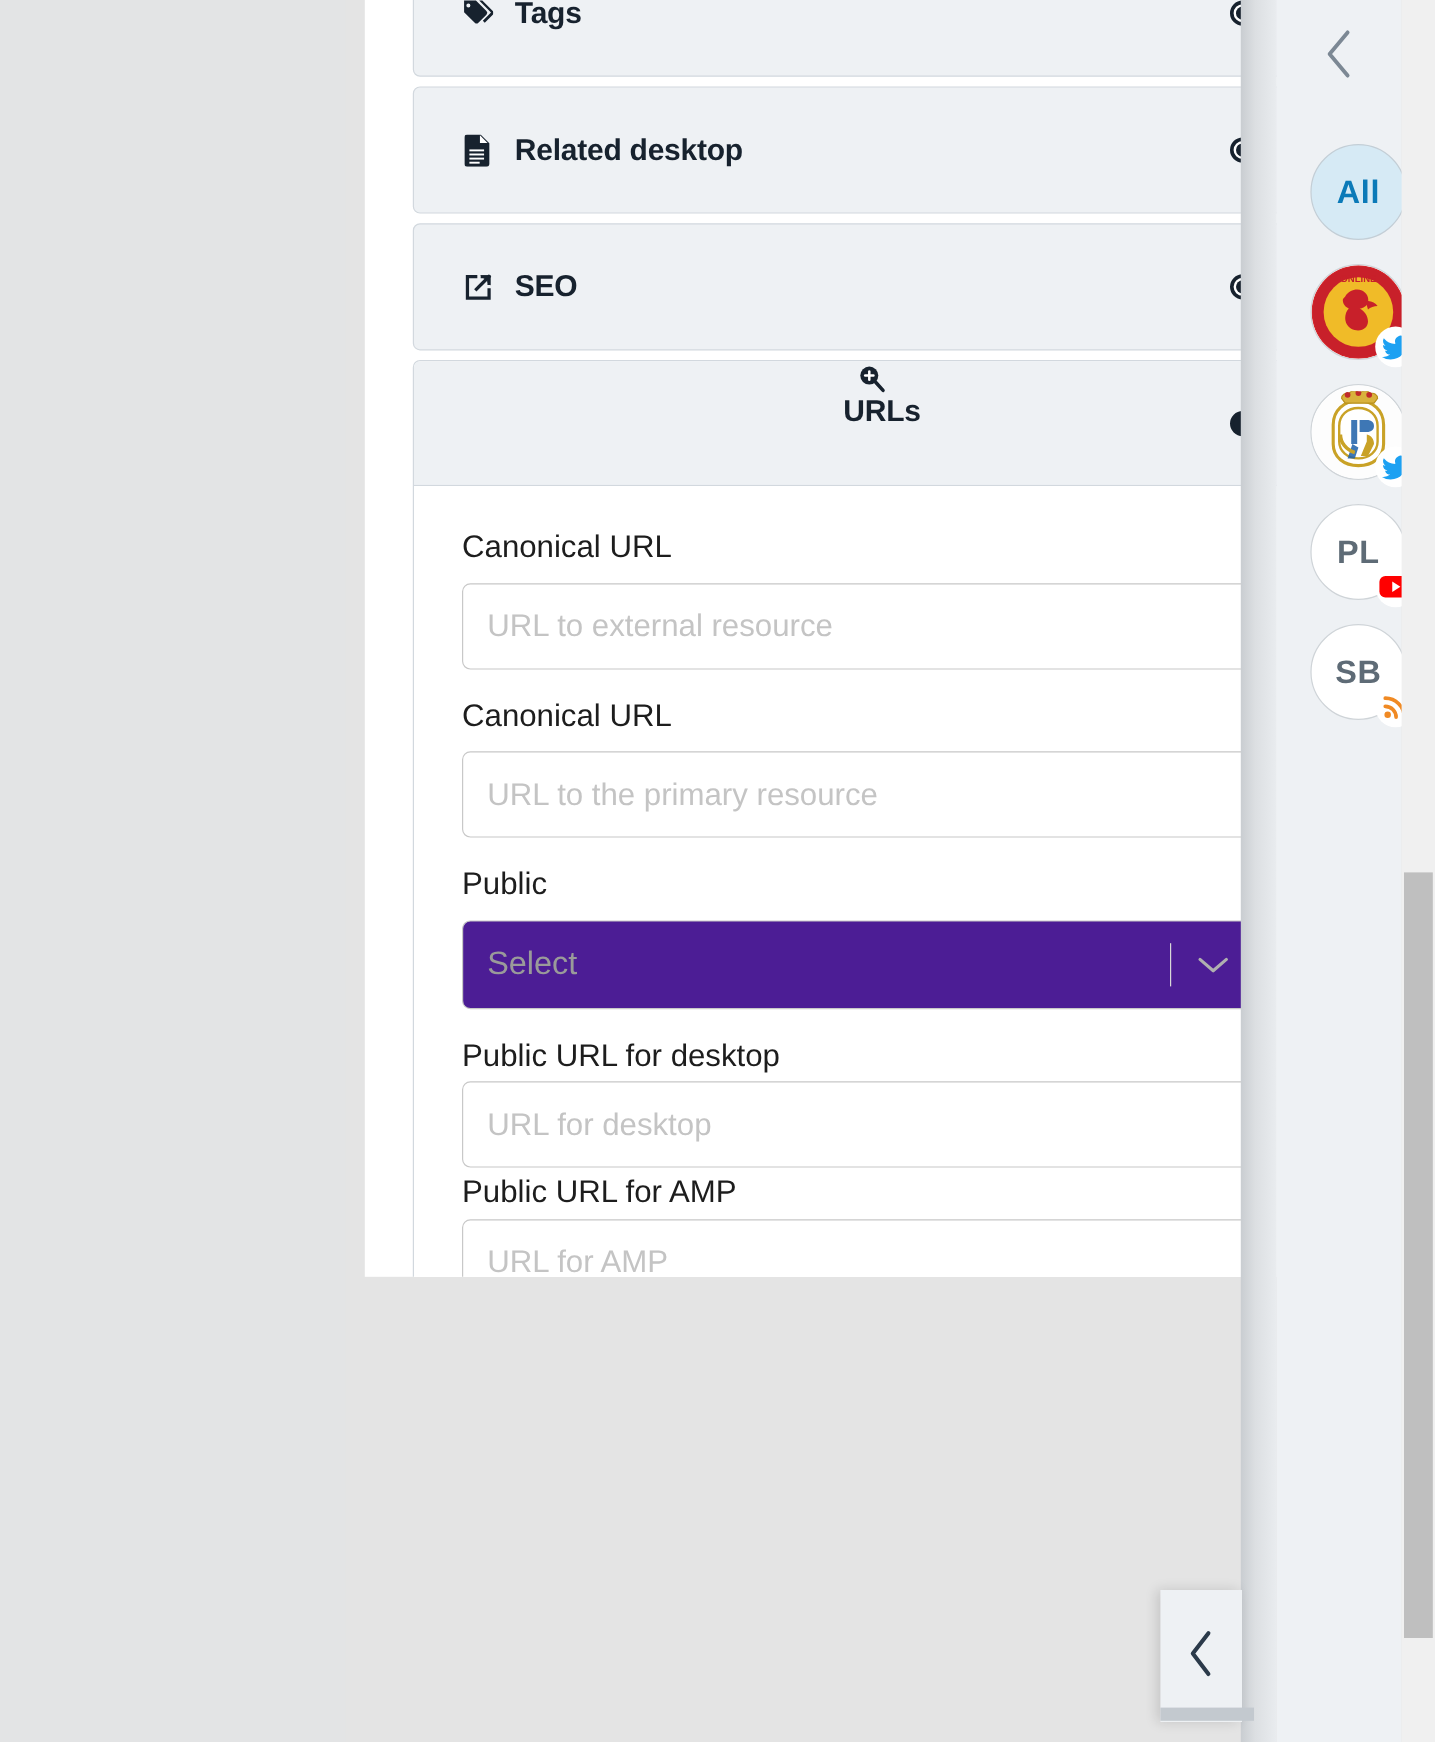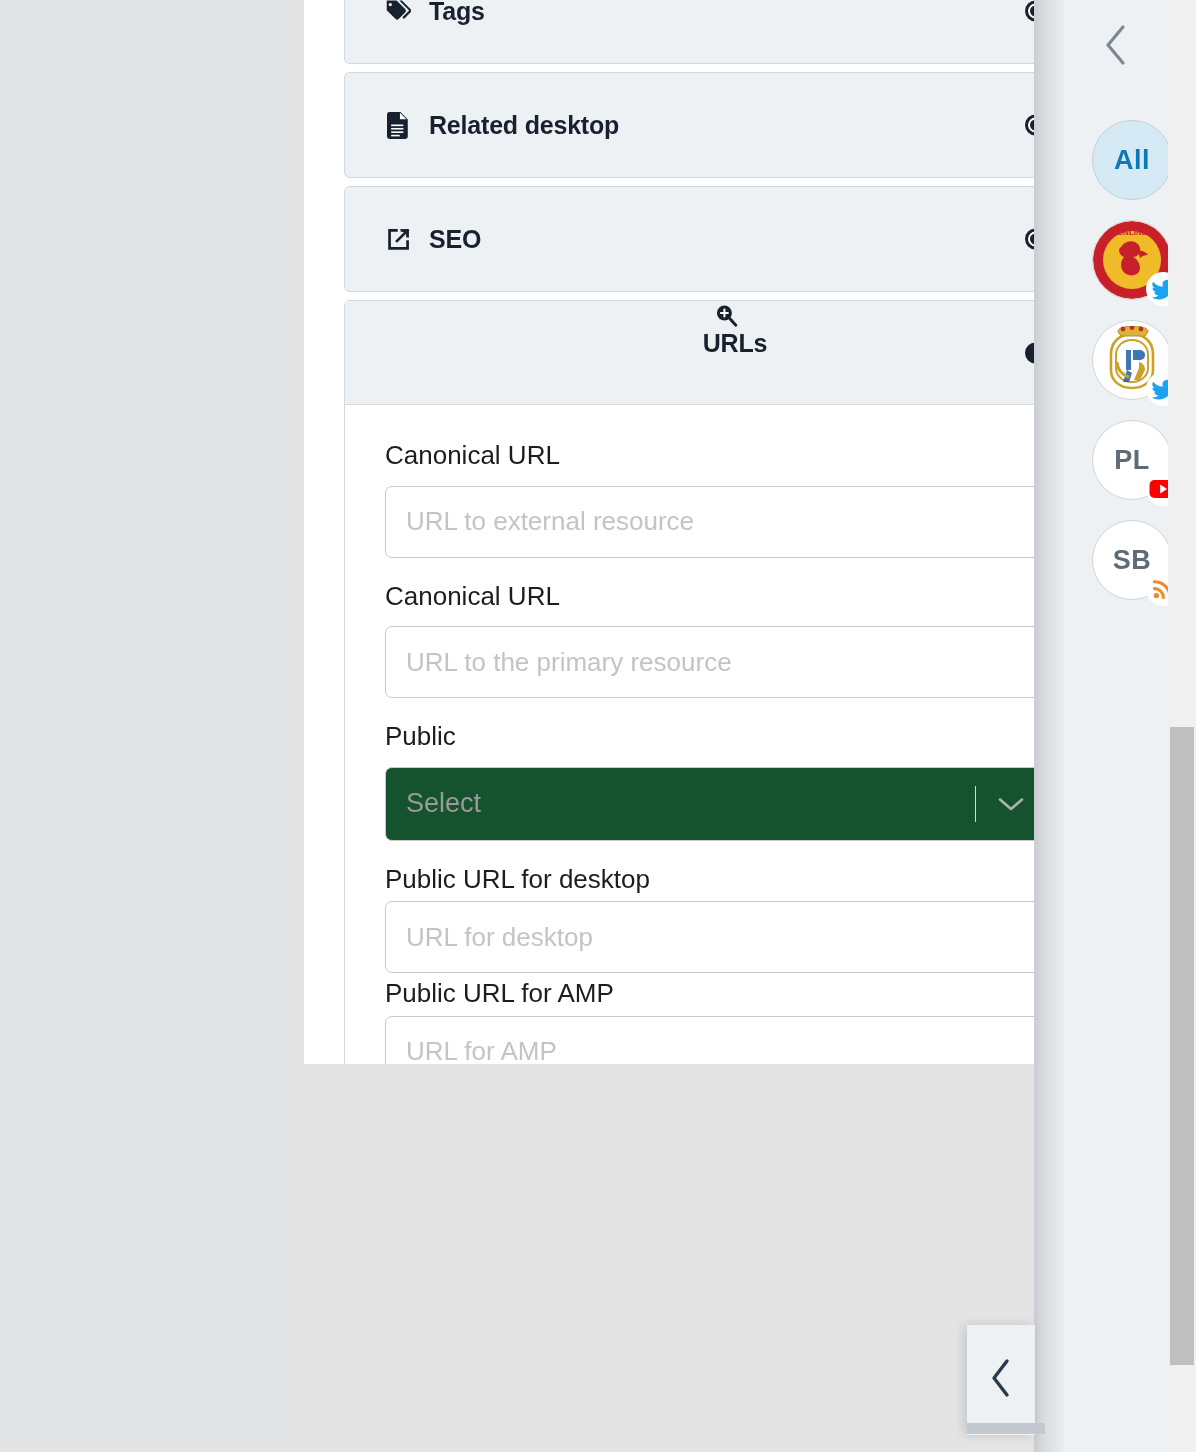--- a/index.html
+++ b/index.html
@@ -151,21 +151,21 @@
     outline: none;
   }
   .text-input::placeholder { color: #c4c4c4; }
 
   .select-wrap {
     position: relative;
     width: 100%;
     height: 74px;
     border: 1px solid #c8c8c8;
     border-radius: 7px;
-    background: #14532d;
+    background: #4c1d95;
     box-sizing: border-box;
     display: flex;
     align-items: center;
   }
   .select-value {
     font-size: 27px;
     color: #9a9a9a;
     padding-left: 20px;
   }
   .select-divider {

